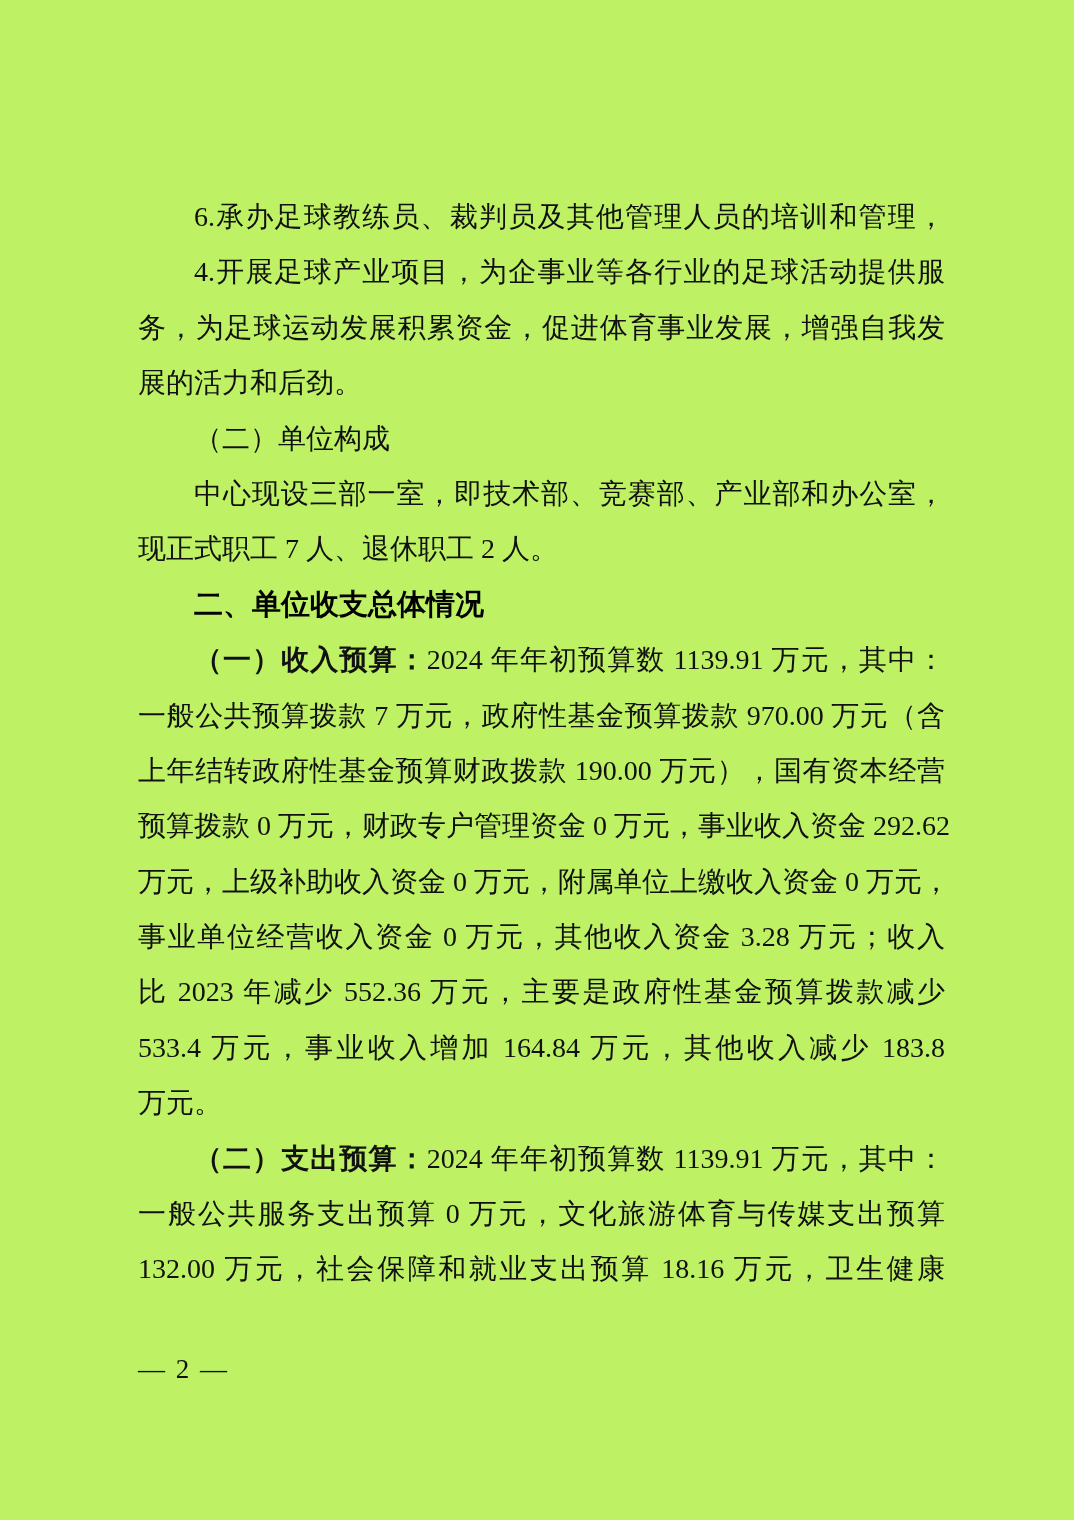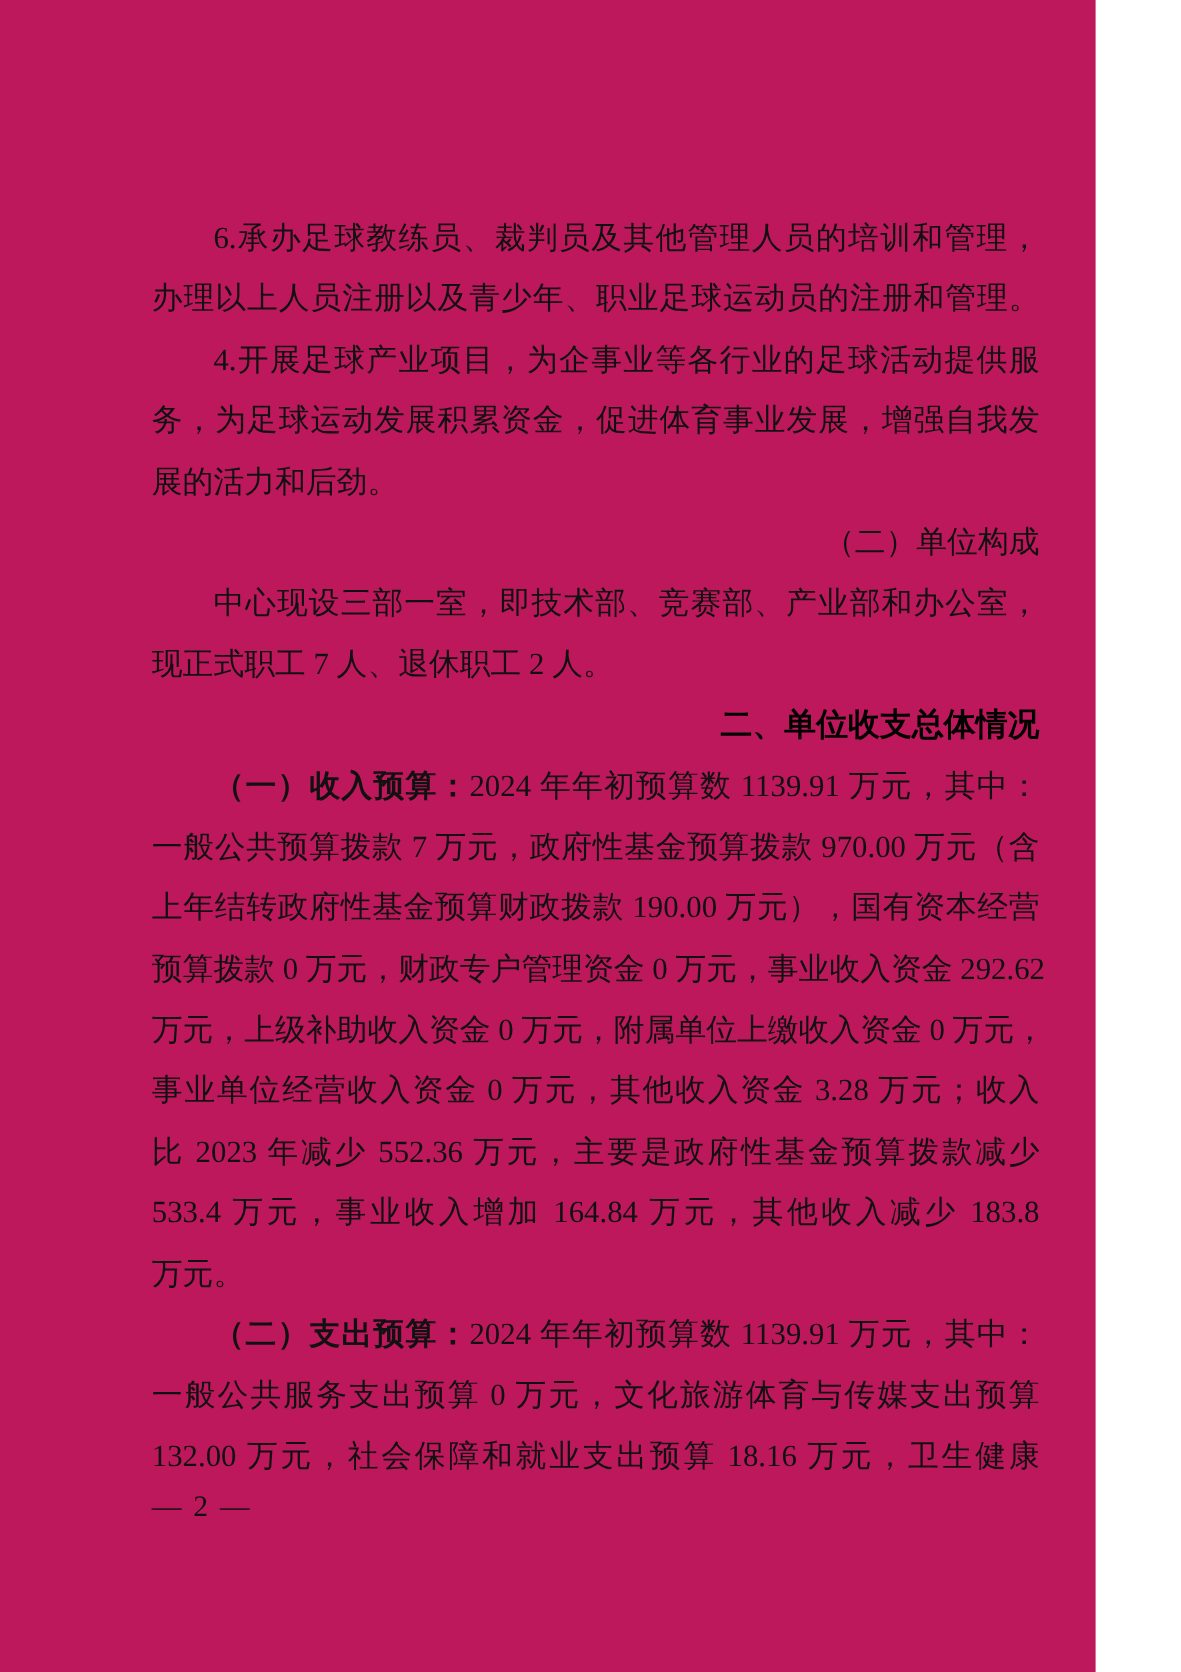--- a/index.html
+++ b/index.html
@@ -2,23 +2,23 @@
 <html><head>
 <meta charset="utf-8">
 <style>
   html, body {
     margin: 0;
     padding: 0;
     background: #ffffff;
   }
   .page {
     position: relative;
-    width: 996px;
+    width: 1074px;
     height: 1520px;
-    background: #be185d;
+    background: #bef264;
     color: #000000;
     font-family: "Liberation Serif", "DejaVu Serif", serif;
     overflow: hidden;
   }
   .content {
     position: absolute;
     left: 138px;
     top: 189px;
     width: 807px;
   }
@@ -29,21 +29,20 @@
     white-space: nowrap;
     text-align: left;
     color: #111111;
   }
   .justify {
     text-align: justify;
     text-align-last: justify;
   }
   .indent {
     text-indent: 56px;
-    text-align: right;
   }
   .heading {
     font-family: Liberation Sans, sans-serif;
     font-weight: bold;
     font-size: 29px;
     color: #000000;
   }
   .lead {
     font-weight: bold;
   }
@@ -57,21 +56,20 @@
     font-family: "Liberation Serif", "DejaVu Serif", serif;
     letter-spacing: 2px;
   }
 </style>
 </head>
 <body>
 
 <div class="page">
   <div class="content">
     <div class="line justify indent">6.承办足球教练员、裁判员及其他管理人员的培训和管理，</div>
-    <div class="line justify">办理以上人员注册以及青少年、职业足球运动员的注册和管理。</div>
     <div class="line justify indent">4.开展足球产业项目，为企事业等各行业的足球活动提供服</div>
     <div class="line justify">务，为足球运动发展积累资金，促进体育事业发展，增强自我发</div>
     <div class="line">展的活力和后劲。</div>
     <div class="line indent">（二）单位构成</div>
     <div class="line justify indent">中心现设三部一室，即技术部、竞赛部、产业部和办公室，</div>
     <div class="line">现正式职工 7 人、退休职工 2 人。</div>
     <div class="line heading indent">二、单位收支总体情况</div>
     <div class="line justify indent">
       <span class="lead">（一）收入预算：</span><span>2024 年年初预算数 1139.91 万元，其中：</span>
     </div>

